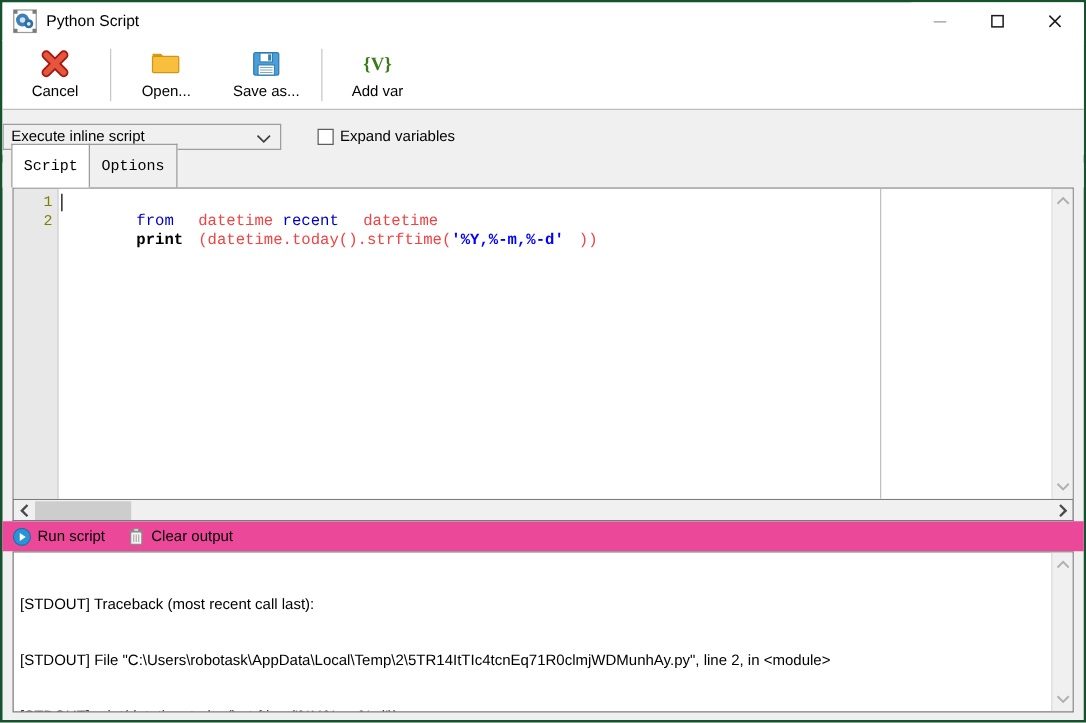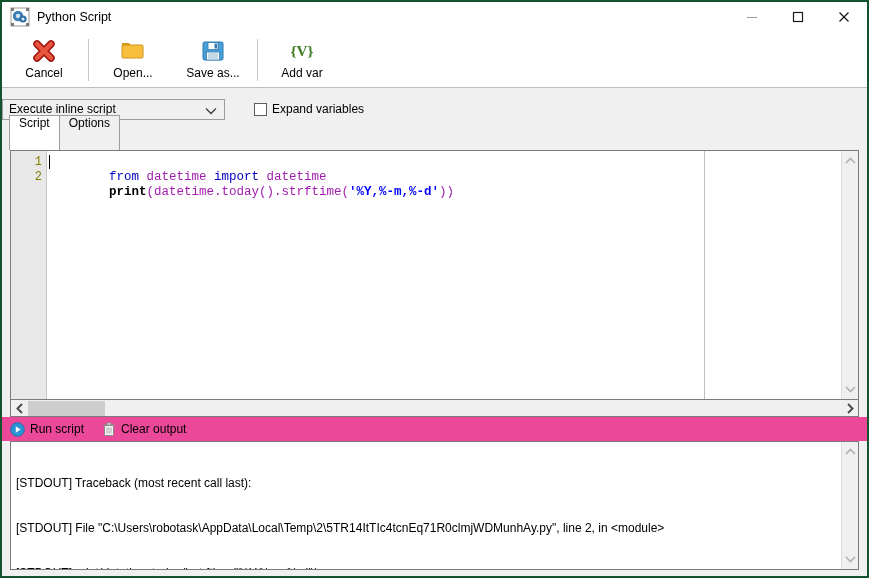--- a/index.html
+++ b/index.html
@@ -138,24 +138,25 @@
     flex: 0 0 auto;
     position: relative;
     margin-top: 6px;
   }
   .tab {
     height: 35px;
     box-sizing: border-box;
     border: 1px solid #9d9d9d;
     border-bottom: none;
     padding: 0 9px;
-    display: flex; align-items: flex-start;
+    display: flex; align-items: center;
     font-size: 12px;
     background: #f0f0f0;
     margin-right: -1px;
+    font-family: Liberation Mono, monospace;
   }
   .tab.active {
     background: #ffffff;
     position: relative;
     z-index: 2;
   }
 
   
   .editor-outer {
     margin: 0 8px;
@@ -188,21 +189,21 @@
     padding-left: 2px;
     font-family: "Liberation Mono", monospace;
     font-size: 12.5px;
     background: #ffffff;
     overflow: hidden;
   }
   .code .ln { line-height: 15px; height: 15px; white-space: pre; }
   .kw { color: #0000c0; font-weight: normal; }
   .fn { color: #000000; font-weight: bold; }
   .str { color: #0000ff; font-weight: bold; }
-  .pl  { color: #a21caf; }
+  .pl  { color: #ef4444; padding-left: 12px; }
   .caret {
     position: absolute;
     left: 2px; top: 4px;
     width: 1px; height: 14px;
     background: #000;
   }
   .margin-line {
     position: absolute;
     top: 0; bottom: 0;
     left: 657px;
@@ -411,21 +412,21 @@
 
   <div class="editor-outer">
     <div class="gutter">
       <div>1</div>
       <div>2</div>
     </div>
     <div class="code">
       <div class="margin-line"></div>
       <div class="caret"></div>
       <div class="ln">
-        <span class="kw">from</span><span class="pl"> datetime </span><span class="kw">import</span><span class="pl"> datetime</span>
+        <span class="kw">from</span><span class="pl"> datetime </span><span class="kw">recent</span><span class="pl"> datetime</span>
       </div>
       <div class="ln">
         <span class="fn">print</span><span class="pl">(datetime.today().strftime(</span><span class="str">'%Y,%-m,%-d'</span><span class="pl">))</span>
       </div>
     </div>
     <div class="vscroll">
       <span>
         <svg width="11" height="8" viewBox="0 0 11 8">
           <path d="M1 6 L5.5 1.5 L10 6" fill="none" stroke="#b0b0b0" stroke-width="1.6"></path>
         </svg>

